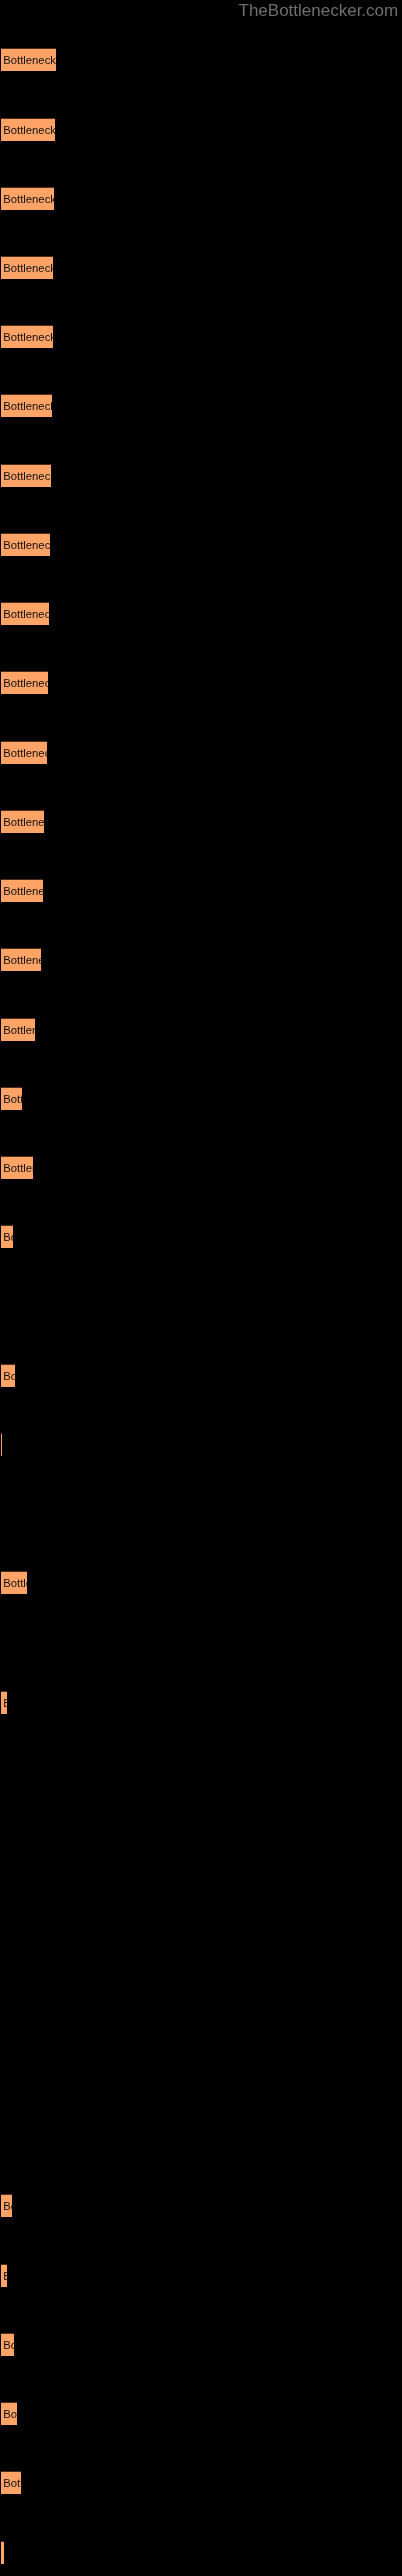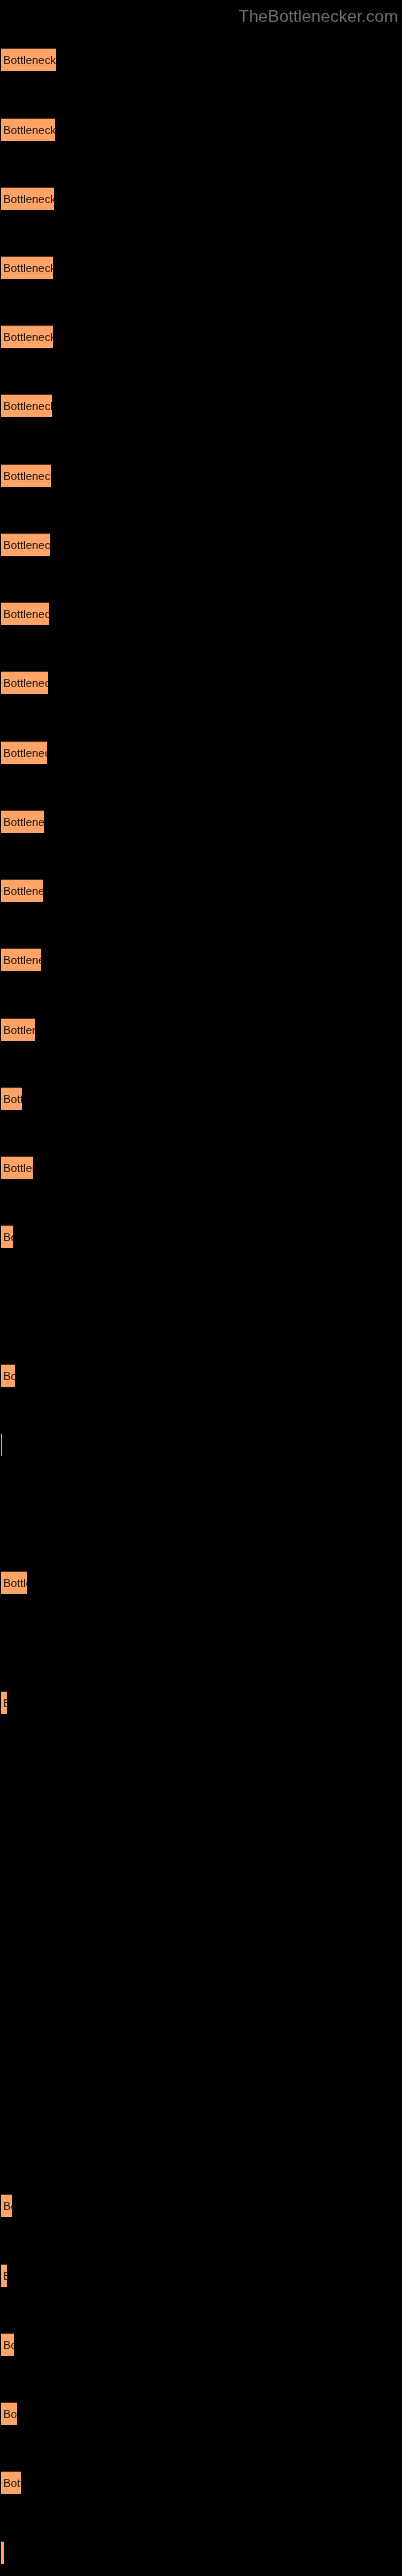--- a/index.html
+++ b/index.html
@@ -17,21 +17,21 @@
   }
   #chart-root {
     position: relative;
     width: 403px;
     height: 2576px;
     background: #000000;
   }
   .watermark {
     position: absolute;
     right: 4.8px;
-    top: 7px;
+    top: 1px;
     font-family: "Liberation Sans", sans-serif;
     font-size: 17px;
     font-weight: 400;
     color: #6e6e6e;
     letter-spacing: 0px;
     white-space: nowrap;
     user-select: none;
   }
   .bars-layer {
     position: absolute;

